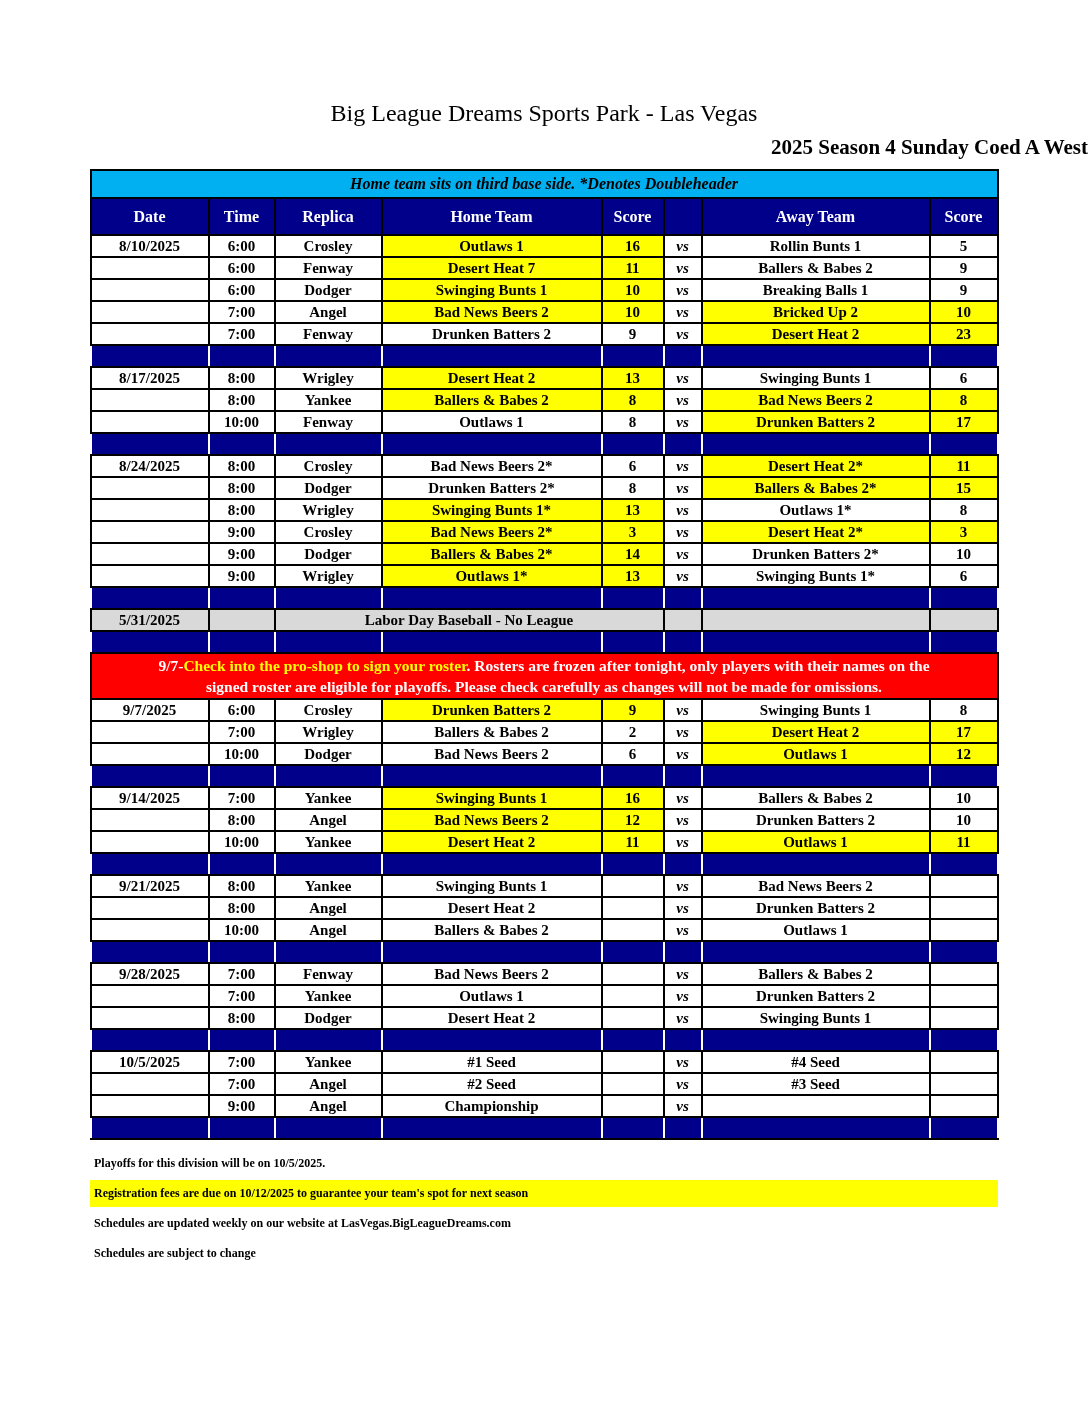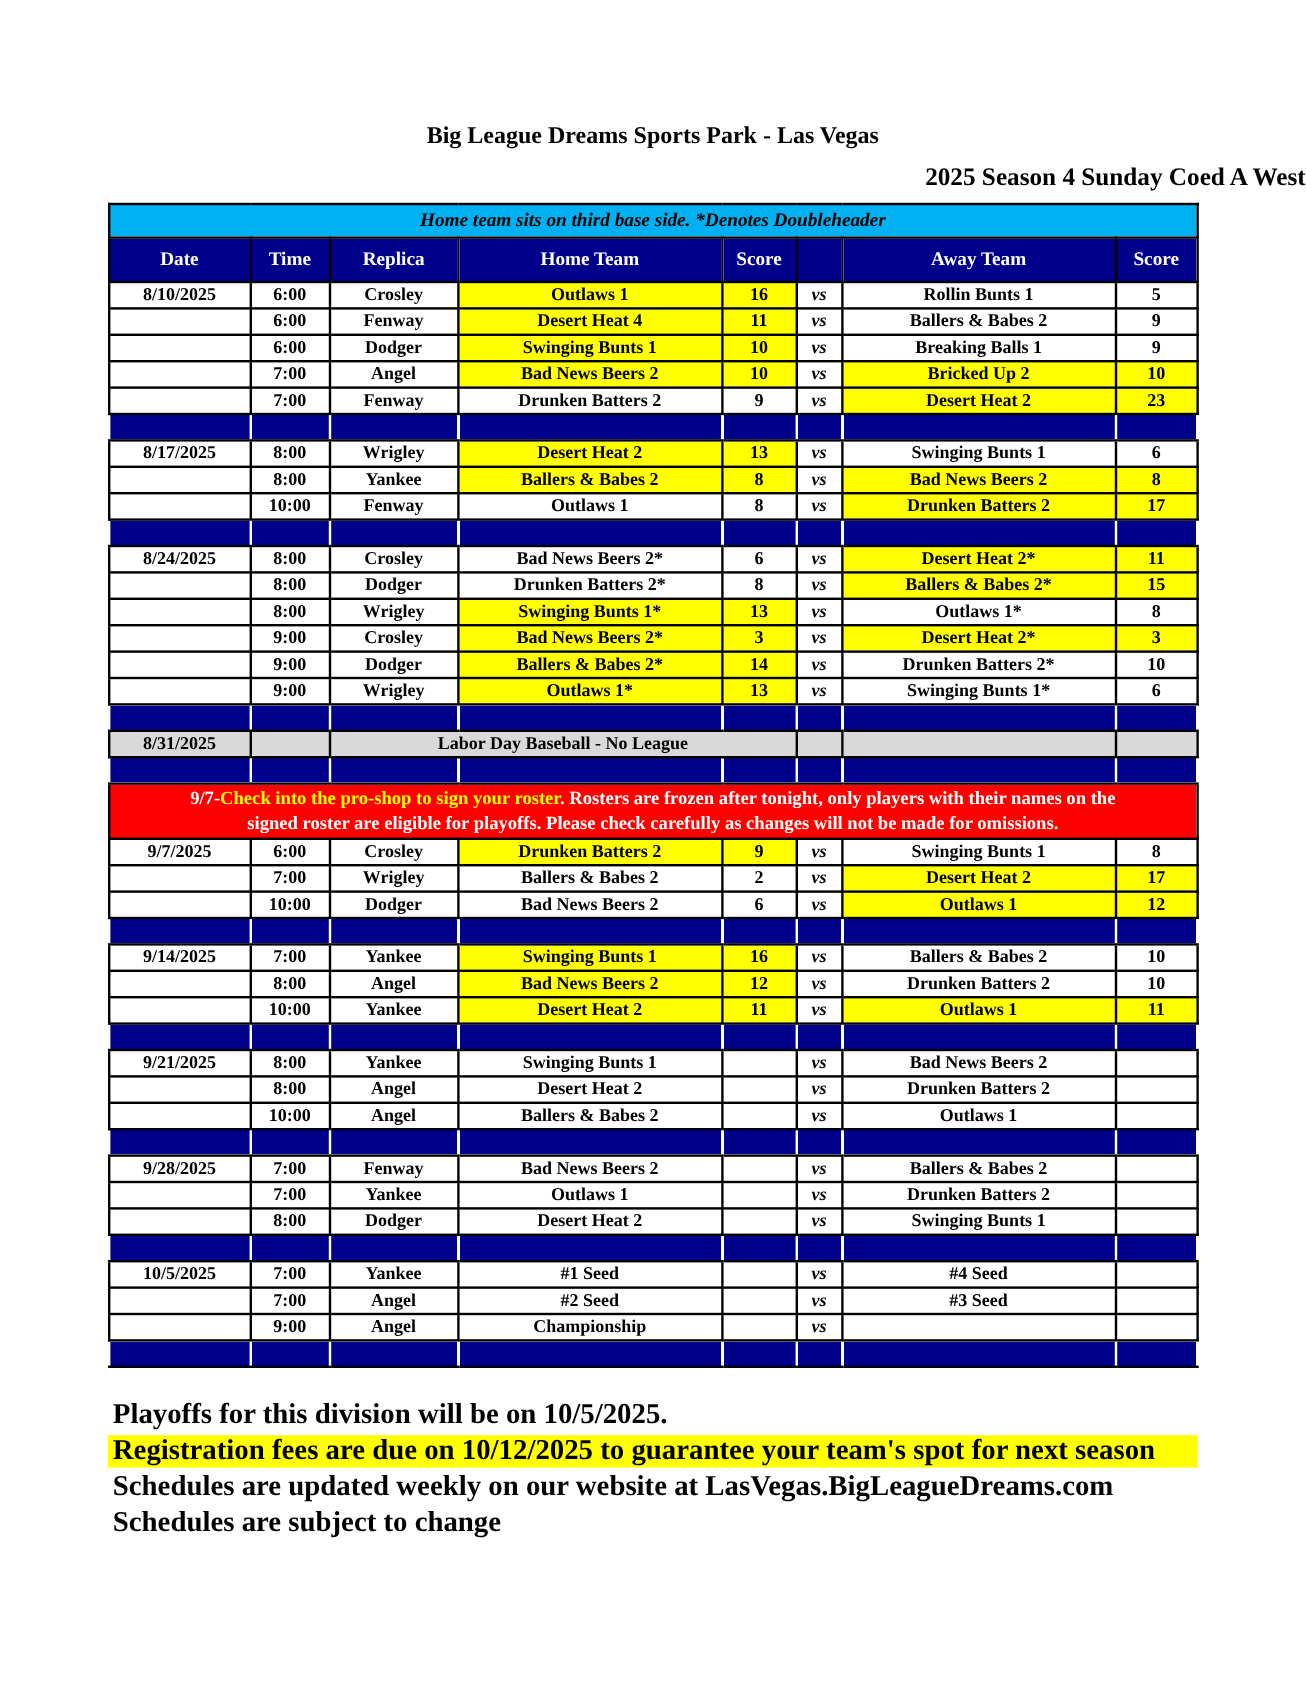--- a/index.html
+++ b/index.html
@@ -13,22 +13,22 @@
   html, body {
     width: 1088px;
     background: #ffffff;
     font-family: "Liberation Serif", "DejaVu Serif", serif;
     color: #000;
   }
   body { min-height: 1408px; padding-top: 96px; }
 
   .page-title {
     text-align: center;
-    font-size: 20px;
-    font-weight: bold;
+    font-size: 24px;
+    font-weight: normal;
     line-height: 34px;
   }
   .page-subtitle {
     text-align: right;
     font-size: 21px;
     font-weight: bold;
     line-height: 26px;
     margin-top: 4px;
   }
 
@@ -79,23 +79,23 @@
     color: #fff;
     height: 46px;
     font-size: 15.5px;
     line-height: 21px;
     white-space: normal;
   }
   tr.notice-row .notice-hl { color: var(--yellow); }
 
   .footer {
     width: 908px;
-    margin: 26px auto 0 auto;
+    margin: 10px auto 0 auto;
     font-weight: bold;
-    font-size: 24px;
+    font-size: 12px;
   }
   .footer-line {
     padding: 2px 4px;
     line-height: 23px;
     margin-bottom: 3px;
   }
   .footer-line.hl-band { background: var(--yellow); }
 </style>
 </head>
 <body>
@@ -135,21 +135,21 @@
         <td class="hl">Outlaws 1</td>
         <td class="hl">16</td>
         <td class="vs-cell">vs</td>
         <td>Rollin Bunts 1</td>
         <td>5</td>
       </tr>
       <tr class="game-row">
         <td></td>
         <td>6:00</td>
         <td>Fenway</td>
-        <td class="hl">Desert Heat 4</td>
+        <td class="hl">Desert Heat 7</td>
         <td class="hl">11</td>
         <td class="vs-cell">vs</td>
         <td>Ballers &amp; Babes 2</td>
         <td>9</td>
       </tr>
       <tr class="game-row">
         <td></td>
         <td>6:00</td>
         <td>Dodger</td>
         <td class="hl">Swinging Bunts 1</td>
@@ -292,21 +292,21 @@
         <td></td>
         <td></td>
         <td></td>
         <td></td>
         <td></td>
         <td></td>
         <td></td>
         <td></td>
       </tr>
       <tr class="labor-row">
-        <td>8/31/2025</td>
+        <td>5/31/2025</td>
         <td></td>
         <td colspan="3">Labor Day Baseball - No League</td>
         <td></td>
         <td></td>
         <td></td>
       </tr>
       <tr class="sep-row">
         <td></td>
         <td></td>
         <td></td>

